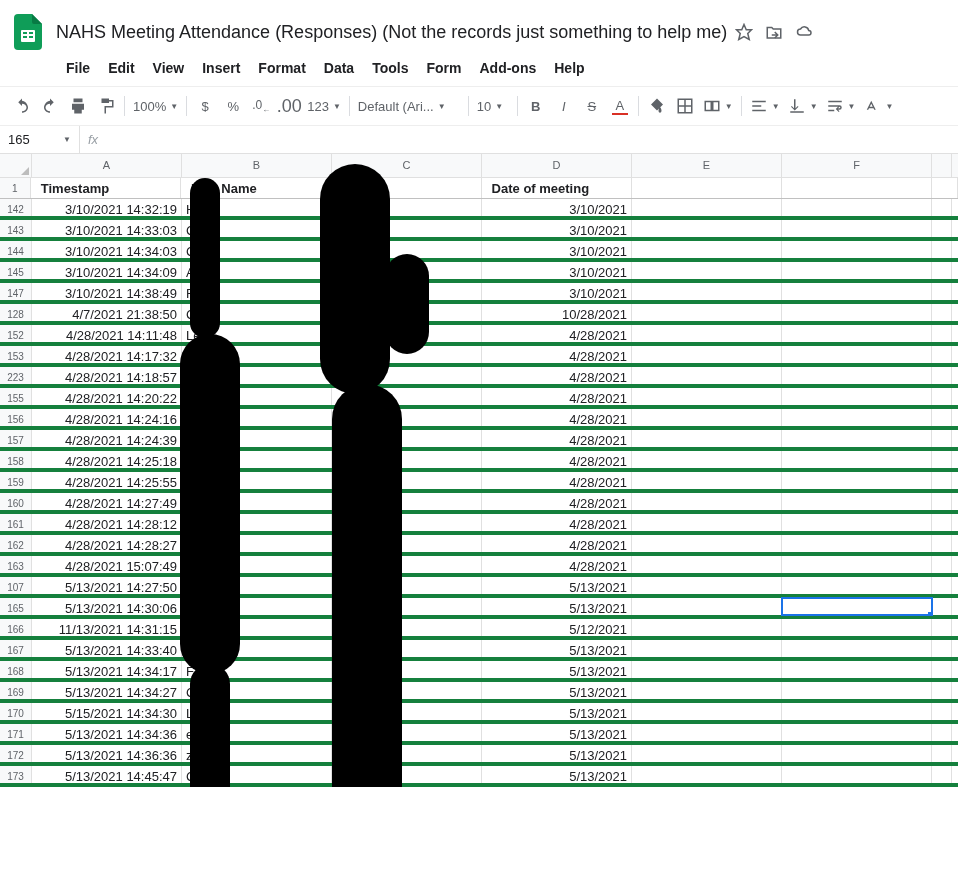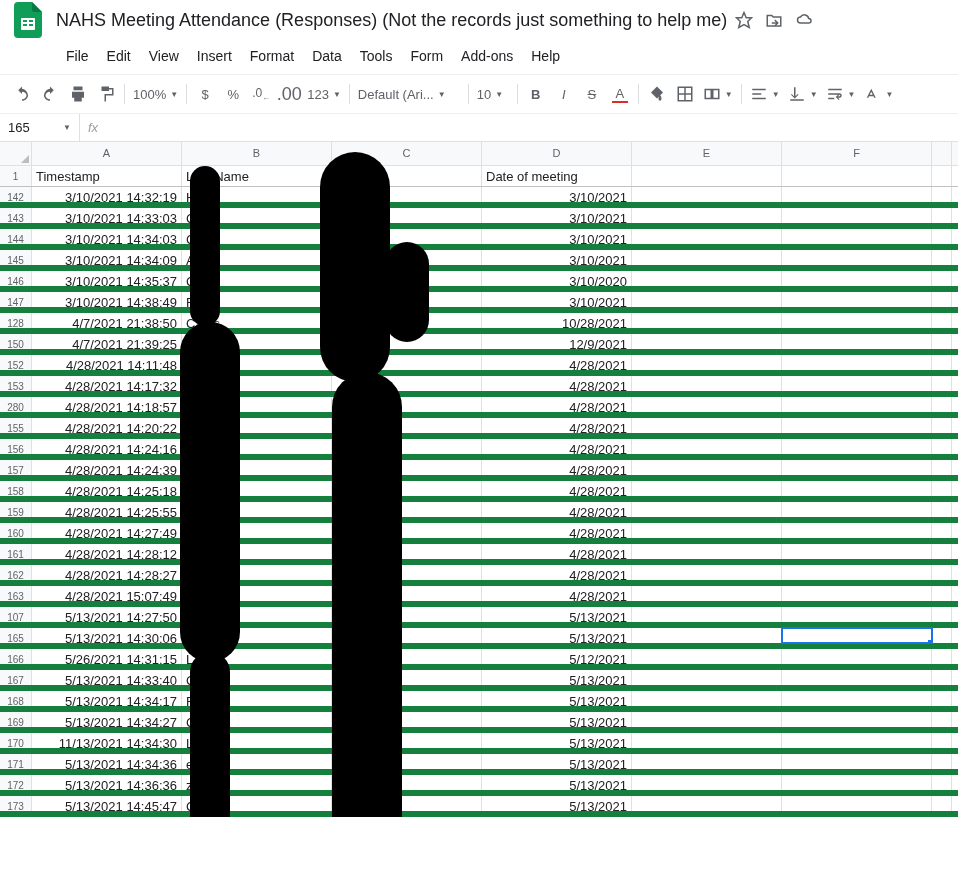--- a/index.html
+++ b/index.html
@@ -1,24 +1,24 @@
 <!DOCTYPE html>
 <html><head>
 <meta charset="utf-8">
 <style>
 * { margin: 0; padding: 0; box-sizing: border-box; }
 body { font-family: Arial, sans-serif; font-size: 13px; color: #202124; background: #fff; overflow: hidden; width: 958px; height: 877px; }
-.header { padding: 0 0 0 0; }
+.header { padding: 12px 0 0 0; }
 .title-row { display: flex; align-items: center; padding: 0 8px; gap: 8px; }
 .logo { width: 40px; height: 40px; display: flex; align-items: center; justify-content: center; flex-shrink: 0; }
 .doc-title { font-size: 18px; color: #202124; flex: 0 1 auto; }
 .title-icons { display: flex; gap: 12px; color: #5f6368; }
 .title-icons span { display: inline-flex; align-items: center; }
 .menubar { display: flex; gap: 2px; padding: 4px 8px 6px 58px; font-size: 14px; color: #202124; }
-.menubar div { padding: 4px 8px; border-radius: 4px; cursor: pointer; }
+.menubar div { padding: 4px 8px; border-radius: 4px; cursor: pointer; font-weight: bold; }
 .toolbar { display: flex; align-items: center; gap: 0; padding: 4px 8px; border-top: 1px solid #eee; border-bottom: 1px solid #eee; height: 40px; }
 .tb-btn { width: 28px; height: 28px; display: flex; align-items: center; justify-content: center; color: #5f6368; border-radius: 2px; }
 .tb-sep { width: 1px; height: 20px; background: #dadce0; margin: 0 4px; }
 .tb-text { color: #5f6368; font-size: 13px; padding: 0 4px; }
 .tb-drop { display: flex; align-items: center; gap: 4px; padding: 0 4px; color: #5f6368; }
 .tb-drop .caret { font-size: 8px; }
 .namebox-row { display: flex; align-items: center; border-bottom: 1px solid #e0e0e0; height: 28px; }
 .namebox { width: 80px; padding: 0 8px; font-size: 13px; color: #202124; display: flex; align-items: center; justify-content: space-between; border-right: 1px solid #e0e0e0; height: 100%; }
 .namebox .caret { font-size: 8px; color: #5f6368; }
 .fx { padding: 0 8px; color: #9aa0a6; font-style: italic; text-align: center; }
@@ -28,25 +28,25 @@
 .rowhdr-space::after { content: ''; position: absolute; right: 2px; bottom: 2px; width: 0; height: 0; border-style: solid; border-width: 0 0 8px 8px; border-color: transparent transparent #bdbdbd transparent; }
 .col-hdr { border-right: 1px solid #e0e0e0; text-align: center; font-size: 11px; color: #5f6368; line-height: 22px; }
 .colA { width: 150px; }
 .colB { width: 150px; }
 .colC { width: 150px; }
 .colD { width: 150px; }
 .colE { width: 150px; }
 .colF { width: 150px; }
 .colG { width: 20px; }
 .rows { }
-.row { display: flex; height: 21px; border-bottom: 6px solid #15803d; }
+.row { display: flex; height: 21px; border-bottom: 4px solid #15803d; }
 .row-hdr { width: 32px; border-right: 1px solid #e0e0e0; background: #f8f9fa; text-align: center; font-size: 10px; color: #5f6368; line-height: 21px; }
 .cell { border-right: 1px solid #e0e0e0; padding: 0 4px; font-size: 13px; line-height: 21px; overflow: hidden; white-space: nowrap; }
 .cell.right { text-align: right; }
-.header-row .cell { font-weight: normal; }
+.header-row .cell { font-weight: bold; margin-left: 6px; }
 .active-cell { outline: 2px solid #1a73e8; outline-offset: -1px; position: relative; }
 .active-cell::after { content: ''; position: absolute; right: -3px; bottom: -3px; width: 6px; height: 6px; background: #1a73e8; }
 .redaction { position: absolute; background: #000; pointer-events: none; }
 .text-underline { border-bottom: 2px solid #d93025; display: inline-block; width: 16px; text-align: center; }
 svg { display: block; }
 </style>
 </head>
 <body>
 
 <div class="header">
@@ -271,81 +271,61 @@
           <div class="row-hdr">145</div>
           <div class="cell colA right">3/10/2021 14:34:09</div>
           <div class="cell colB">A      us</div>
           <div class="cell colC"></div>
           <div class="cell colD right">3/10/2021</div>
           <div class="cell colE"></div>
           <div class="cell colF"></div>
           <div class="cell colG"></div>
         </div>
         <div class="row">
-          <div class="row-hdr">146</div>
-          <div class="cell colA right">3/10/2021 14:35:37</div>
-          <div class="cell colB">C</div>
-          <div class="cell colC">l</div>
-          <div class="cell colD right">3/10/2020</div>
-          <div class="cell colE"></div>
-          <div class="cell colF"></div>
-          <div class="cell colG"></div>
-        </div>
-        <div class="row">
           <div class="row-hdr">147</div>
           <div class="cell colA right">3/10/2021 14:38:49</div>
           <div class="cell colB">Fo</div>
           <div class="cell colC">e</div>
           <div class="cell colD right">3/10/2021</div>
           <div class="cell colE"></div>
           <div class="cell colF"></div>
           <div class="cell colG"></div>
         </div>
         <div class="row">
           <div class="row-hdr">128</div>
           <div class="cell colA right">4/7/2021 21:38:50</div>
           <div class="cell colB">Ca      es</div>
           <div class="cell colC"></div>
           <div class="cell colD right">10/28/2021</div>
           <div class="cell colE"></div>
           <div class="cell colF"></div>
           <div class="cell colG"></div>
         </div>
         <div class="row">
-          <div class="row-hdr">150</div>
-          <div class="cell colA right">4/7/2021 21:39:25</div>
-          <div class="cell colB">Ca      s</div>
-          <div class="cell colC"></div>
-          <div class="cell colD right">12/9/2021</div>
-          <div class="cell colE"></div>
-          <div class="cell colF"></div>
-          <div class="cell colG"></div>
-        </div>
-        <div class="row">
           <div class="row-hdr">152</div>
           <div class="cell colA right">4/28/2021 14:11:48</div>
           <div class="cell colB">Le</div>
           <div class="cell colC"></div>
           <div class="cell colD right">4/28/2021</div>
           <div class="cell colE"></div>
           <div class="cell colF"></div>
           <div class="cell colG"></div>
         </div>
         <div class="row">
           <div class="row-hdr">153</div>
           <div class="cell colA right">4/28/2021 14:17:32</div>
           <div class="cell colB">L</div>
           <div class="cell colC"></div>
           <div class="cell colD right">4/28/2021</div>
           <div class="cell colE"></div>
           <div class="cell colF"></div>
           <div class="cell colG"></div>
         </div>
         <div class="row">
-          <div class="row-hdr">280</div>
+          <div class="row-hdr">223</div>
           <div class="cell colA right">4/28/2021 14:18:57</div>
           <div class="cell colB"></div>
           <div class="cell colC"></div>
           <div class="cell colD right">4/28/2021</div>
           <div class="cell colE"></div>
           <div class="cell colF"></div>
           <div class="cell colG"></div>
         </div>
         <div class="row">
           <div class="row-hdr">155</div>
@@ -452,21 +432,21 @@
           <div class="cell colA right">5/13/2021 14:30:06</div>
           <div class="cell colB">S</div>
           <div class="cell colC"></div>
           <div class="cell colD right">5/13/2021</div>
           <div class="cell colE"></div>
           <div class="cell colF active-cell"></div>
           <div class="cell colG"></div>
         </div>
         <div class="row">
           <div class="row-hdr">166</div>
-          <div class="cell colA right">5/26/2021 14:31:15</div>
+          <div class="cell colA right">11/13/2021 14:31:15</div>
           <div class="cell colB">L</div>
           <div class="cell colC"></div>
           <div class="cell colD right">5/12/2021</div>
           <div class="cell colE"></div>
           <div class="cell colF"></div>
           <div class="cell colG"></div>
         </div>
         <div class="row">
           <div class="row-hdr">167</div>
           <div class="cell colA right">5/13/2021 14:33:40</div>
@@ -492,21 +472,21 @@
           <div class="cell colA right">5/13/2021 14:34:27</div>
           <div class="cell colB">C      tes</div>
           <div class="cell colC">E</div>
           <div class="cell colD right">5/13/2021</div>
           <div class="cell colE"></div>
           <div class="cell colF"></div>
           <div class="cell colG"></div>
         </div>
         <div class="row">
           <div class="row-hdr">170</div>
-          <div class="cell colA right">11/13/2021 14:34:30</div>
+          <div class="cell colA right">5/15/2021 14:34:30</div>
           <div class="cell colB">L</div>
           <div class="cell colC">Z</div>
           <div class="cell colD right">5/13/2021</div>
           <div class="cell colE"></div>
           <div class="cell colF"></div>
           <div class="cell colG"></div>
         </div>
         <div class="row">
           <div class="row-hdr">171</div>
           <div class="cell colA right">5/13/2021 14:34:36</div>

